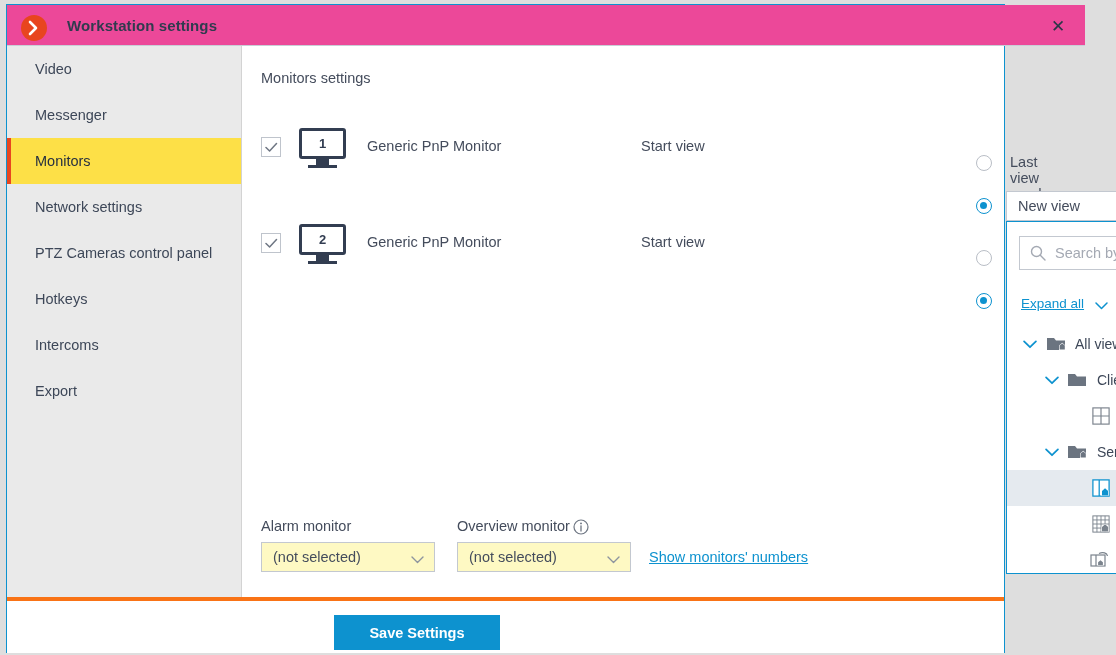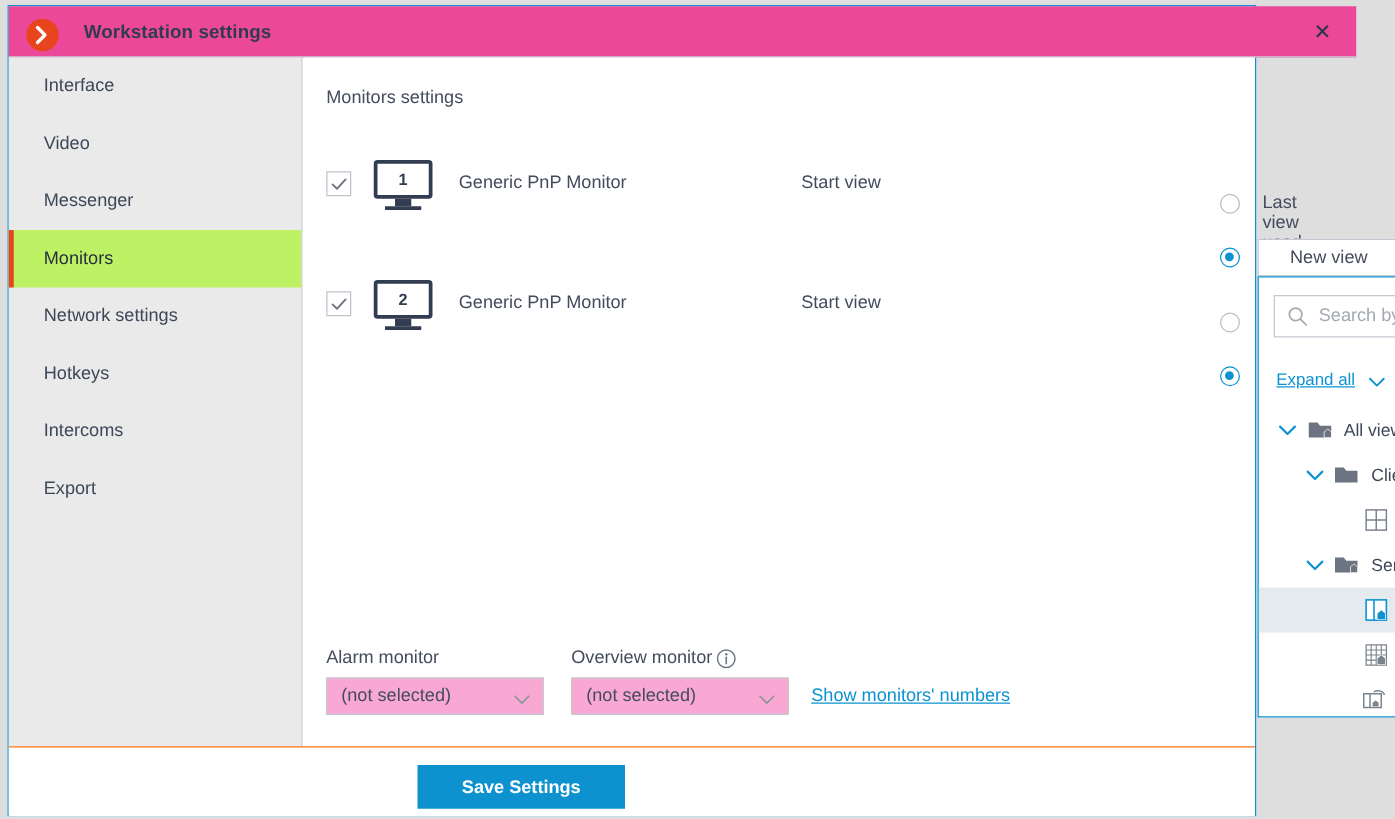--- a/index.html
+++ b/index.html
@@ -55,21 +55,21 @@
   }
   .nav-item {
     position: relative;
     height: 46px;
     display: flex; align-items: center;
     padding-left: 28px;
     font-size: 14.5px; color: #3d4758;
     cursor: pointer;
   }
   .nav-item.active {
-    background: #bef264;
+    background: #fde047;
     color: #263040;
   }
   .nav-item.active::before {
     content: ""; position: absolute; left: 0; top: 0;
     width: 4px; height: 100%; background: #e8451f;
   }
 
   
   #content {
     position: absolute; left: 236px; top: 41px;
@@ -142,21 +142,21 @@
 
   
   #view-select {
     position: absolute; left: 763px; top: 145px;
     width: 197px; height: 30px;
     border: 1px solid #c3c8d0; background: #fff;
     cursor: pointer;
   }
   #view-select-value {
     position: absolute; left: 11px; top: 6px;
-    font-size: 14.5px; color: #444c5c; margin-left: 14px;
+    font-size: 14.5px; color: #444c5c;
   }
 
   
   #view-dropdown {
     position: absolute; left: 763px; top: 175px;
     width: 320px; height: 353px;
     background: #ffffff;
     border: 1px solid #0d92cf;
     z-index: 20;
   }
@@ -202,41 +202,41 @@
   
   .field-label {
     position: absolute; font-size: 14.5px; color: #444c5c;
   }
   #alarm-monitor-label { left: 18px; top: 472px; }
   #overview-monitor-label { left: 214px; top: 472px; }
   #overview-info-icon { position: absolute; left: 330px; top: 473px; cursor: pointer; }
 
   .mini-select {
     position: absolute; width: 174px; height: 30px;
-    border: 1px solid #c3c8d0; background: #f9a8d4; cursor: pointer;
+    border: 1px solid #c3c8d0; background: #fef9c3; cursor: pointer;
   }
   #alarm-monitor-select { left: 18px; top: 496px; }
   #overview-monitor-select { left: 214px; top: 496px; }
   .mini-select-value {
     position: absolute; left: 11px; top: 6px;
     font-size: 14.5px; color: #444c5c;
   }
   .mini-select-chevron { position: absolute; right: 10px; top: 12px; }
 
   #show-monitors-numbers {
     position: absolute; left: 406px; top: 503px;
     font-size: 14.5px; color: #0d92cf; text-decoration: underline; cursor: pointer;
   }
 
   
   #footer {
     position: absolute; left: 0; top: 592px;
     width: 997px; height: 56px;
     background: #ffffff;
-    border-top: 1px solid #f97316;
+    border-top: 4px solid #f97316;
   }
   #save-settings-button {
     position: absolute; left: 327px; top: 14px;
     width: 166px; height: 35px;
     background: #0d92cf; border: 0; color: #fff;
     font-family: "Liberation Sans", sans-serif;
     font-size: 14.5px; font-weight: bold; cursor: pointer;
   }
   #reset-settings-button {
     position: absolute; left: 511px; top: 14px;
@@ -256,33 +256,33 @@
       <svg width="14" height="16" viewBox="0 0 14 16">
         <path d="M3 2 L9 8 L3 14" stroke="#ffffff" stroke-width="2.6" fill="none" stroke-linecap="round" stroke-linejoin="round"></path>
       </svg>
     </div>
     <div id="dialog-title">Workstation settings</div>
     <div id="close-button">✕</div>
   </div>
 
   <div id="sidebar">
     <div class="nav-item">
-      <span>Interface</span>
-    </div>
-    <div class="nav-item">
       <span>Video</span>
     </div>
     <div class="nav-item">
       <span>Messenger</span>
     </div>
     <div class="nav-item active">
       <span>Monitors</span>
     </div>
     <div class="nav-item">
       <span>Network settings</span>
+    </div>
+    <div class="nav-item">
+      <span>PTZ Cameras control panel</span>
     </div>
     <div class="nav-item">
       <span>Hotkeys</span>
     </div>
     <div class="nav-item">
       <span>Intercoms</span>
     </div>
     <div class="nav-item">
       <span>Export</span>
     </div>

